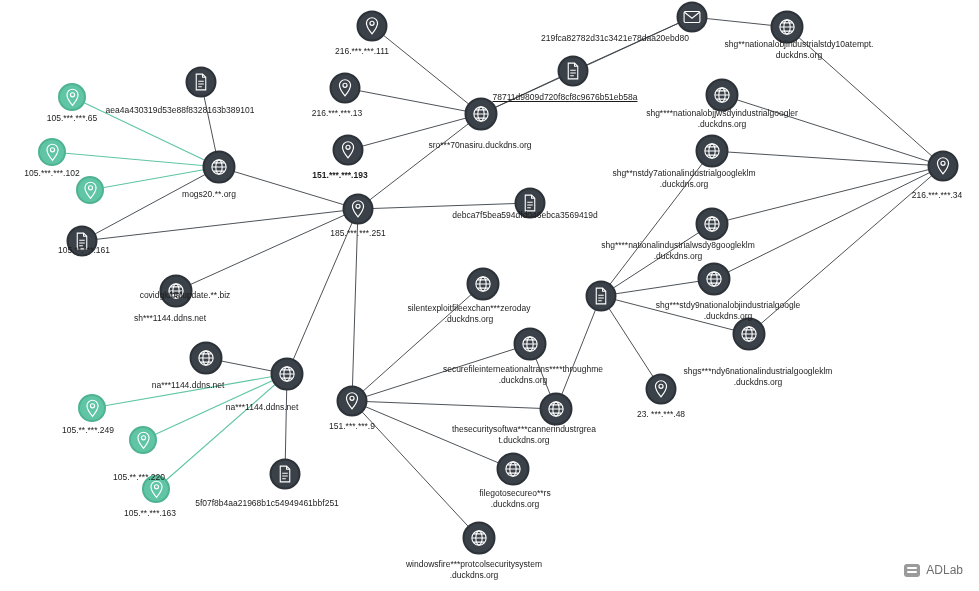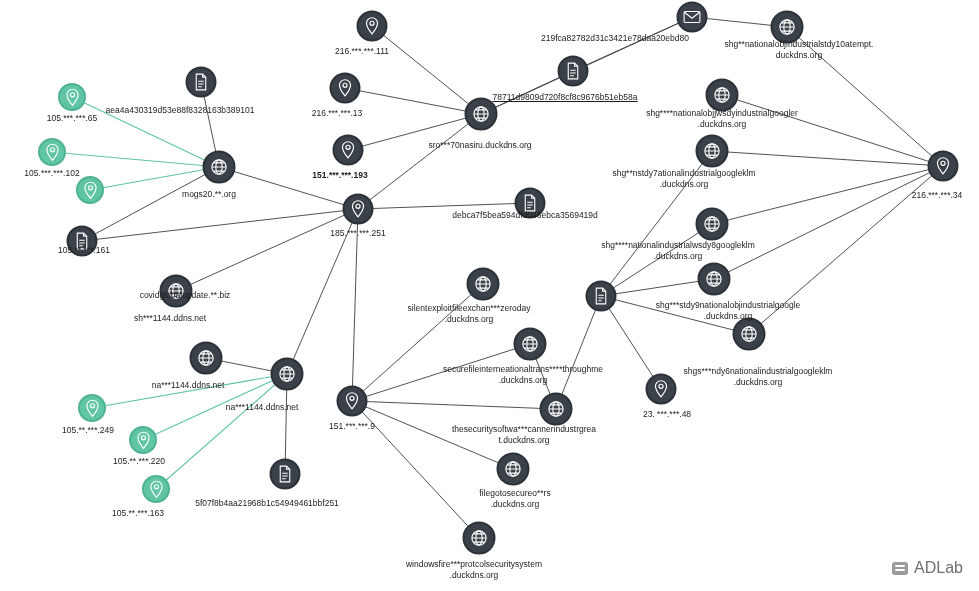--- a/index.html
+++ b/index.html
@@ -51,21 +51,21 @@
     pointer-events: none;
   }
   .watermark {
     position: absolute;
     right: 16px;
     bottom: 14px;
     display: flex;
     align-items: center;
     gap: 6px;
     color: #6f6f6f;
-    font-size: 16px;
+    font-size: 12px;
     font-family: "Liberation Sans", sans-serif;
   }
   .wm-icon {
     width: 16px;
     height: 13px;
     border-radius: 3px;
     background: #9a9a9a;
     position: relative;
   }
   .wm-icon:before {
@@ -486,22 +486,22 @@
       <div class="label" style="left: 72px; top: 113px;">105.***.***.65</div>
       <div class="label" style="left: 52px; top: 168px;">105.***.***.102</div>
       <div class="label" style="left: 84px; top: 207px; margin-top: 38px;">105.**.***.161</div>
       <div class="label" style="left: 180px; top: 105px;">aea4a430319d53e88f8328163b389101</div>
       <div class="label" style="left: 209px; top: 189px;">mogs20.**.org</div>
       <div class="label" style="left: 185px; top: 248px; margin-top: 42px;">covidglobalupdate.**.biz</div>
       <div class="label" style="left: 170px; top: 313px;">sh***1144.ddns.net</div>
       <div class="label" style="left: 188px; top: 380px;">na***1144.ddns.net</div>
       <div class="label" style="left: 262px; top: 402px;">na***1144.ddns.net</div>
       <div class="label" style="left: 88px; top: 425px;">105.**.***.249</div>
-      <div class="label" style="left: 139px; top: 456px; text-align: center;">105.**.***.220</div>
-      <div class="label" style="left: 138px; top: 508px;">105.**.***.163</div>
+      <div class="label" style="left: 139px; top: 472px; text-align: center;">105.**.***.220</div>
+      <div class="label" style="left: 150px; top: 508px;">105.**.***.163</div>
       <div class="label" style="left: 267px; top: 498px;">5f07f8b4aa21968b1c54949461bbf251</div>
       <div class="label" style="left: 358px; top: 228px;">185.***.***.251</div>
       <div class="label" style="left: 362px; top: 46px;">216.***.***.111</div>
       <div class="label" style="left: 337px; top: 108px;">216.***.***.13</div>
       <div class="label" style="left: 340px; top: 170px; font-weight: bold;">151.***.***.193</div>
       <div class="label" style="left: 480px; top: 140px;">sro***70nasiru.duckdns.org</div>
       <div class="label" style="left: 505px; top: 210px; margin-left: 20px;">debca7f5bea594dfd046ebca3569419d</div>
       <div class="label" style="left: 615px; top: 33px;">219fca82782d31c3421e78daa20ebd80</div>
       <div class="label" style="left: 565px; top: 92px; text-decoration: underline;">78711d9809d720f8cf8c9676b51eb58a</div>
       <div class="label" style="left: 787px; top: 39px; margin-left: 12px;">shg**nationalobjindustrialstdy10atempt.
@@ -510,21 +510,21 @@
 .duckdns.org</div>
       <div class="label" style="left: 684px; top: 168px;">shg**nstdy7ationalindustrialgoogleklm
 .duckdns.org</div>
       <div class="label" style="left: 678px; top: 240px;">shg****nationalindustrialwsdy8googleklm
 .duckdns.org</div>
       <div class="label" style="left: 728px; top: 300px;">shg***stdy9nationalobjindustrialgoogle
 .duckdns.org</div>
       <div class="label" style="left: 758px; top: 366px;">shgs***ndy6nationalindustrialgoogleklm
 .duckdns.org</div>
       <div class="label" style="left: 937px; top: 190px;">216.***.***.34</div>
-      <div class="label" style="left: 661px; top: 409px; margin-left: 6px;">23. ***.***.48</div>
+      <div class="label" style="left: 661px; top: 409px;">23. ***.***.48</div>
       <div class="label" style="left: 469px; top: 303px;">silentexploitfileexchan***zeroday
 .duckdns.org</div>
       <div class="label" style="left: 523px; top: 364px;">securefileinterneationaltrans****throughme
 .duckdns.org</div>
       <div class="label" style="left: 524px; top: 424px; text-align: center;">thesecuritysoftwa***cannerindustrgrea
 t.duckdns.org</div>
       <div class="label" style="left: 515px; top: 488px;">filegotosecureo**rs
 .duckdns.org</div>
       <div class="label" style="left: 352px; top: 421px;">151.***.***.9</div>
       <div class="label" style="left: 474px; top: 559px;">windowsfire***protcolsecuritysystem

